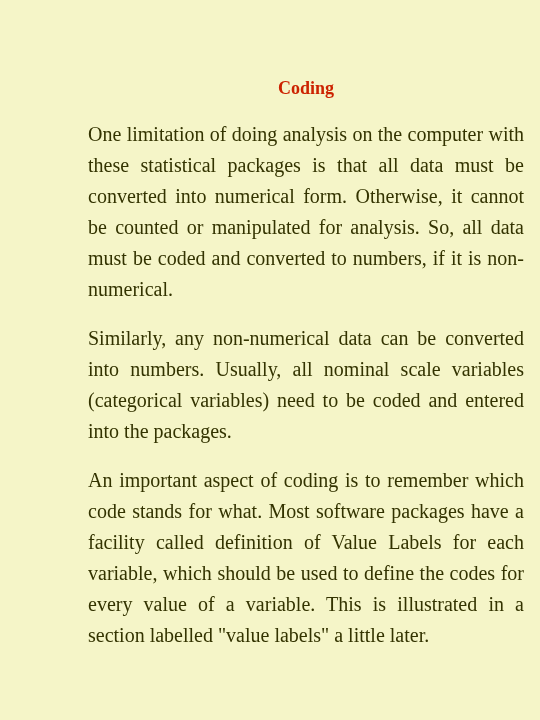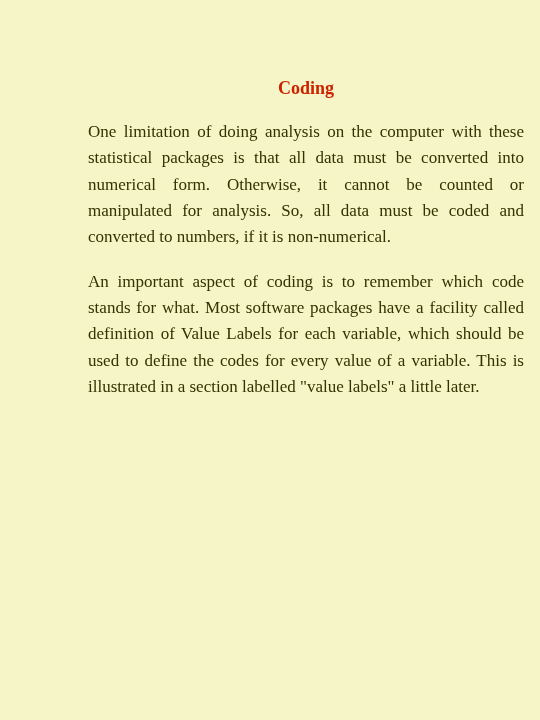--- a/index.html
+++ b/index.html
@@ -27,31 +27,32 @@
       text-align: center;
       color: #cc2200;
       font-size: 18px;
       font-weight: bold;
       margin-bottom: 20px;
       font-family: "Times New Roman", Times, serif;
     }
 
     .paragraph {
       color: #333300;
-      font-size: 17px;
+      font-size: 20px;
       line-height: 1.55;
       text-align: justify;
       margin-bottom: 18px;
       font-family: "Times New Roman", Times, serif;
     }
   </style>
 </head>
 <body>
 
 <div class="page">
   <div class="title">Coding</div>
 
   <p class="paragraph">One limitation of doing analysis on the computer with these statistical packages is that all data must be converted into numerical form.  Otherwise, it cannot be counted or manipulated for analysis.  So, all data must be coded and converted to numbers, if it is non-numerical.</p>
 
 
+  <p class="paragraph">Similarly, any non-numerical data can be converted into numbers.    Usually, all nominal scale variables (categorical variables) need to be coded and entered into the packages.</p>
 
   <p class="paragraph">An important aspect of coding is to remember which code stands for what. Most software packages have a facility called definition of Value Labels for each variable, which should be used to define the codes for every value of a variable. This is illustrated in a section labelled "value labels" a little later.</p>
 </div>
 
 </body></html>

